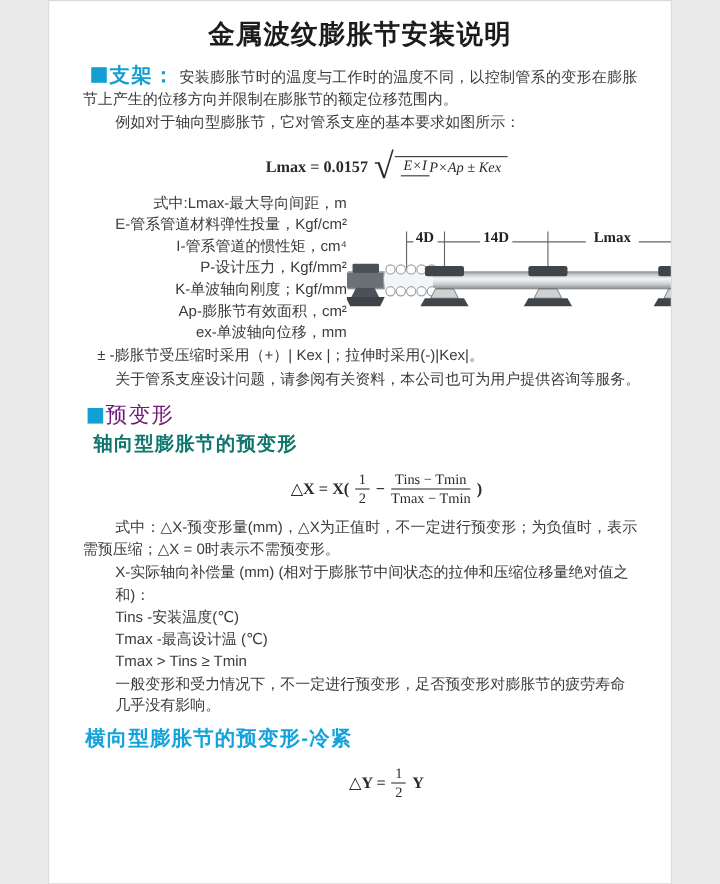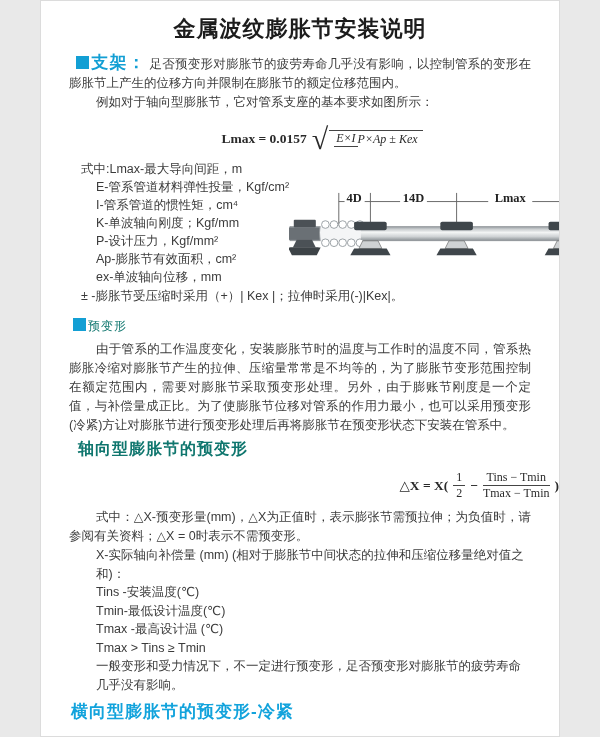--- a/index.html
+++ b/index.html
@@ -15,21 +15,21 @@
   .doc-title {
     text-align:center; font-size:22px; font-weight:bold; color:#1c1c1c;
     letter-spacing:1px; padding-top:13px; line-height:30px;
   }
 
   .sq {
     display:inline-block; width:13px; height:13px; background:#139fd4;
     margin-right:2px; vertical-align:-1px;
   }
   .sec-head-inline { color:#139fd4; font-size:17px; font-weight:bold; letter-spacing:1px;margin-top:12px; }
-  .sec-head { color:#0f766e; font-size:12px; letter-spacing:1px; margin:9px 0 3px 4px; line-height:22px; }
+  .sec-head { color:#701a75; font-size:18px; letter-spacing:1px; margin:9px 0 3px 4px; line-height:22px; }
   .sub-head { color:#0f766e; font-size:16px; font-weight:bold; letter-spacing:1px; line-height:22px; }
 
   .p1 { margin-top:9px; text-indent:7px; }
   .p-indent { text-indent:27px; }
   .just { text-align:justify; }
 
   .formula {
     display:flex; align-items:center; justify-content:center; gap:5px;
     font-family:"Liberation Serif","DejaVu Serif",serif; color:#2a2a2a;padding-left:44px;
   }
@@ -40,24 +40,24 @@
     font-style:italic; font-size:12px; line-height:13px; text-align:center; padding:1px 5px 0 5px;
   }
   .sqrt-frac .num { border-bottom:1px solid #444; padding:0 2px 1px 2px; }
   .sqrt-frac .den { padding-top:1px; }
   .frac { display:inline-flex; flex-direction:column; text-align:center; font-size:12px; line-height:13px; }
   .frac .fn { border-bottom:1px solid #444; padding:0 3px 1px 3px; }
   .frac .fd { padding-top:1px; }
   .ital { }
 
   .formula-lmax { margin:8px 0 4px 0; height:36px; }
-  .formula-dx { margin:8px 0 6px 0; height:34px;justify-content:flex-end; }
+  .formula-dx { margin:8px 0 6px 0; height:34px; }
   .formula-dy { margin:10px 0 8px 0; height:30px; }
 
-  .defs-row { display:flex; margin:2px 0 0 28px; }
+  .defs-row { display:flex; margin:2px 0 0 28px;text-align:right; }
   .defs { width:230px; line-height:18px; }
   .defs div { white-space:nowrap; }
   .def-first { padding-left:12px; }
   .def-item { padding-left:27px; }
   .diagram-col { width:342px; padding-top:28px; }
 
   .note { margin-left:40px; line-height:20px; }
   .note-consult { margin-left:28px; text-indent:27px; line-height:20px; }
 
   .axial-head { margin:3px 0 2px 37px; }
@@ -67,40 +67,40 @@
   .expl { line-height:19px; }
 </style>
 </head>
 <body>
 
 <div class="page">
 
   <div class="doc-title">金属波纹膨胀节安装说明</div>
 
   <div class="inner">
-    <p class="p1 just"><span class="sq"></span><span class="sec-head-inline">支架：</span> <span>足否预变形对膨胀节的疲劳寿命几乎没有影响，以控制管系的变形在膨胀节上产生的位移方向并限制在膨胀节的额定位移范围内。</span></p>
+    <p class="p1 just"><span class="sq"></span><span class="sec-head-inline">支架：</span> <span>安装膨胀节时的温度与工作时的温度不同，以控制管系的变形在膨胀节上产生的位移方向并限制在膨胀节的额定位移范围内。</span></p>
     <p class="p-indent">例如对于轴向型膨胀节，它对管系支座的基本要求如图所示：</p>
   </div>
 
   <div class="formula formula-lmax">
     <span class="f-bold">Lmax = 0.0157</span>
     <span class="radical">√</span>
     <span class="sqrt-frac">
       <span class="num">E×I</span>
       <span class="den">P×Ap ± Kex</span>
     </span>
   </div>
 
   <div class="defs-row">
     <div class="defs">
       <div class="def-first">式中:Lmax-最大导向间距，m</div>
       <div class="def-item">E-管系管道材料弹性投量，Kgf/cm²</div>
       <div class="def-item">I-管系管道的惯性矩，cm⁴</div>
+      <div class="def-item">P-设计压力，Kgf/mm²</div>
       <div class="def-item">K-单波轴向刚度；Kgf/mm</div>
-      <div class="def-item">P-设计压力，Kgf/mm²</div>
       <div class="def-item">Ap-膨胀节有效面积，cm²</div>
       <div class="def-item">ex-单波轴向位移，mm</div>
     </div>
     <div class="diagram-col">
       <svg viewBox="0 0 355 78" width="340" height="75">
         <defs>
           <linearGradient id="pg" x1="0" y1="0" x2="0" y2="1">
             <stop offset="0" stop-color="#8f959a"></stop>
             <stop offset="0.18" stop-color="#c8ccce"></stop>
             <stop offset="0.42" stop-color="#f2f4f4"></stop>
@@ -162,51 +162,48 @@
         <g>
           <rect x="271" y="35" width="34" height="9" rx="2" fill="#3f464b"></rect>
           <polygon points="280,55 296,55 300,63 276,63" fill="#cfd2d4" stroke="#555" stroke-width="0.6"></polygon>
           <polygon points="271,63 305,63 309,70 267,70" fill="#3f464b"></polygon>
         </g>
       </svg>
     </div>
   </div>
 
   <div class="note">± -膨胀节受压缩时采用（+）| Kex |；拉伸时采用(-)|Kex|。</div>
+  <div class="note-consult">关于管系支座设计问题，请参阅有关资料，本公司也可为用户提供咨询等服务。</div>
 
   <div class="sec-head inner" style="padding:0; margin-left:32px;"><span class="sq"></span><span>预变形</span></div>
 
-  <div class="inner">
-    <p class="p-indent just">由于管系的工作温度变化，安装膨胀节时的温度与工作时的温度不同，管系热膨胀冷缩对膨胀节产生的拉伸、压缩量常常是不均等的，为了膨胀节变形范围控制在额定范围内，需要对膨胀节采取预变形处理。另外，由于膨账节刚度是一个定值，与补偿量成正比。为了使膨胀节位移对管系的作用力最小，也可以采用预变形(冷紧)方让对膨胀节进行预变形处理后再将膨胀节在预变形状态下安装在管系中。</p>
-  </div>
 
   <div class="sub-head axial-head">轴向型膨胀节的预变形</div>
 
   <div class="formula formula-dx">
     <span class="f-bold">△X = X(</span>
     <span class="frac">
       <span class="fn">1</span>
       <span class="fd">2</span>
     </span>
     <span class="f-bold">−</span>
     <span class="frac ital">
       <span class="fn">Tins − Tmin</span>
       <span class="fd">Tmax − Tmin</span>
     </span>
     <span class="f-bold">)</span>
   </div>
 
   <div class="inner">
-    <p class="p-indent just expl">式中：△X-预变形量(mm)，△X为正值时，表示膨张节需预拉伸；为负值时，请参阅有关资料；△X = 0时表示不需预变形。</p>
+    <p class="p-indent just expl">式中：△X-预变形量(mm)，△X为正值时，不一定进行预变形；为负值时，表示需预压缩；△X = 0时表示不需预变形。</p>
   </div>
 
   <div class="inner">
     <div class="line-item">X-实际轴向补偿量 (mm) (相对于膨胀节中间状态的拉伸和压缩位移量绝对值之和)：</div>
     <div class="line-item">Tins -安装温度(℃)</div>
-    <div class="line-item">Tmin-最低设计温度(℃)</div>
     <div class="line-item">Tmax -最高设计温 (℃)</div>
     <div class="line-item">Tmax &gt; Tins ≥ Tmin</div>
     <div class="line-item">一般变形和受力情况下，不一定进行预变形，足否预变形对膨胀节的疲劳寿命几乎没有影响。</div>
   </div>
 
   <div class="inner">
     <div class="lateral-head">横向型膨胀节的预变形-冷紧</div>
   </div>
 
   <div class="formula formula-dy">

